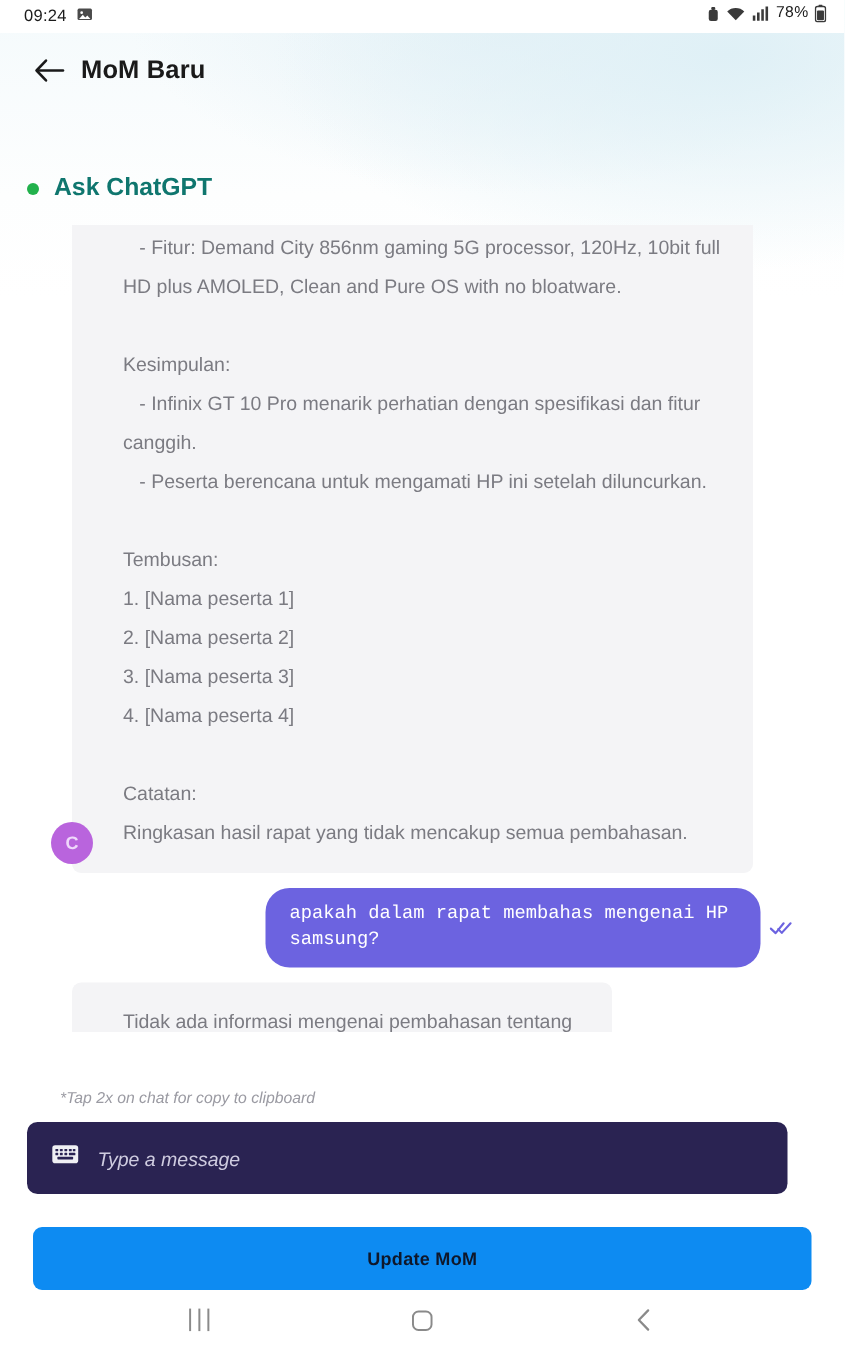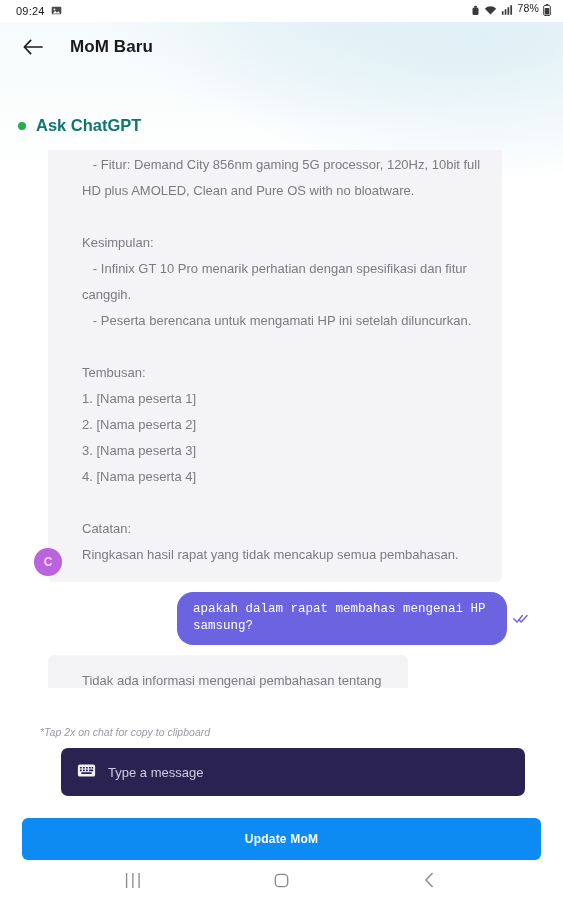--- a/index.html
+++ b/index.html
@@ -37,21 +37,21 @@
   .sb-left { display: flex; align-items: center; gap: 6px; }
   .sb-clock { font-size: 11px; color: #1b1b1b; letter-spacing: .2px; }
   .sb-right { display: flex; align-items: flex-start; gap: 4px; }
   .sb-pct { font-size: 10.5px; color: #1b1b1b; letter-spacing: .2px; }
   .ic { display: inline-block; vertical-align: middle; }
 
   
   .appbar {
     position: relative; z-index: 3;
     flex: 0 0 50px; height: 50px;
-    display: flex; align-items: center; gap: 24px;
+    display: flex; align-items: center; gap: 8px;
     padding: 0 20px;
   }
   .back-btn {
     width: 26px; height: 26px; display: flex; align-items: center; justify-content: center;
     cursor: pointer;
   }
   .appbar-title {
     font-size: 17px; font-weight: bold; color: #1a1a1a; letter-spacing: .1px;
   }
 
@@ -115,21 +115,21 @@
   }
   .ticks { width: 16px; height: 14px; flex: 0 0 16px; }
 
   .hint {
     font-size: 10.5px; font-style: italic; color: #9a9aa2;
     padding: 6px 0 0 40px;
     position: relative; z-index: 3; margin-top: 32px;
   }
 
   
-  .composer-wrap { padding: 10px 38px 0 61px; position: relative; z-index: 3; }
+  .composer-wrap { padding: 10px 38px 0 18px; position: relative; z-index: 3; font-style: italic; }
   .composer {
     height: 48px; border-radius: 7px;
     background: #2a2352;
     display: flex; align-items: center; gap: 12px;
     padding: 0 16px;
     cursor: text;
   }
   .composer-ph { font-size: 13px; color: #cfcce0; }
 
   
@@ -137,21 +137,21 @@
     display: flex; gap: 16px;
     padding: 22px 22px 0 22px;
     position: relative; z-index: 3;
   }
   .btn {
     flex: 1 1 0; height: 42px; border-radius: 6px; border: none;
     font-size: 12px; font-weight: bold; letter-spacing: .2px;
     cursor: pointer;
     font-family: "Liberation Sans", sans-serif;
   }
-  .btn-primary { background: #0d8bf2; color: #ffffff; }
+  .btn-primary { background: #0d8bf2; color: #0f172a; }
   .btn-secondary { background: #ffd540; color: #1a1a1a; }
 
   
   .navbar {
     flex: 0 0 40px; height: 40px; margin-top: auto;
     display: flex; align-items: center; justify-content: space-around;
     padding: 0 60px;
     background: #ffffff;
     position: relative; z-index: 3;
   }

